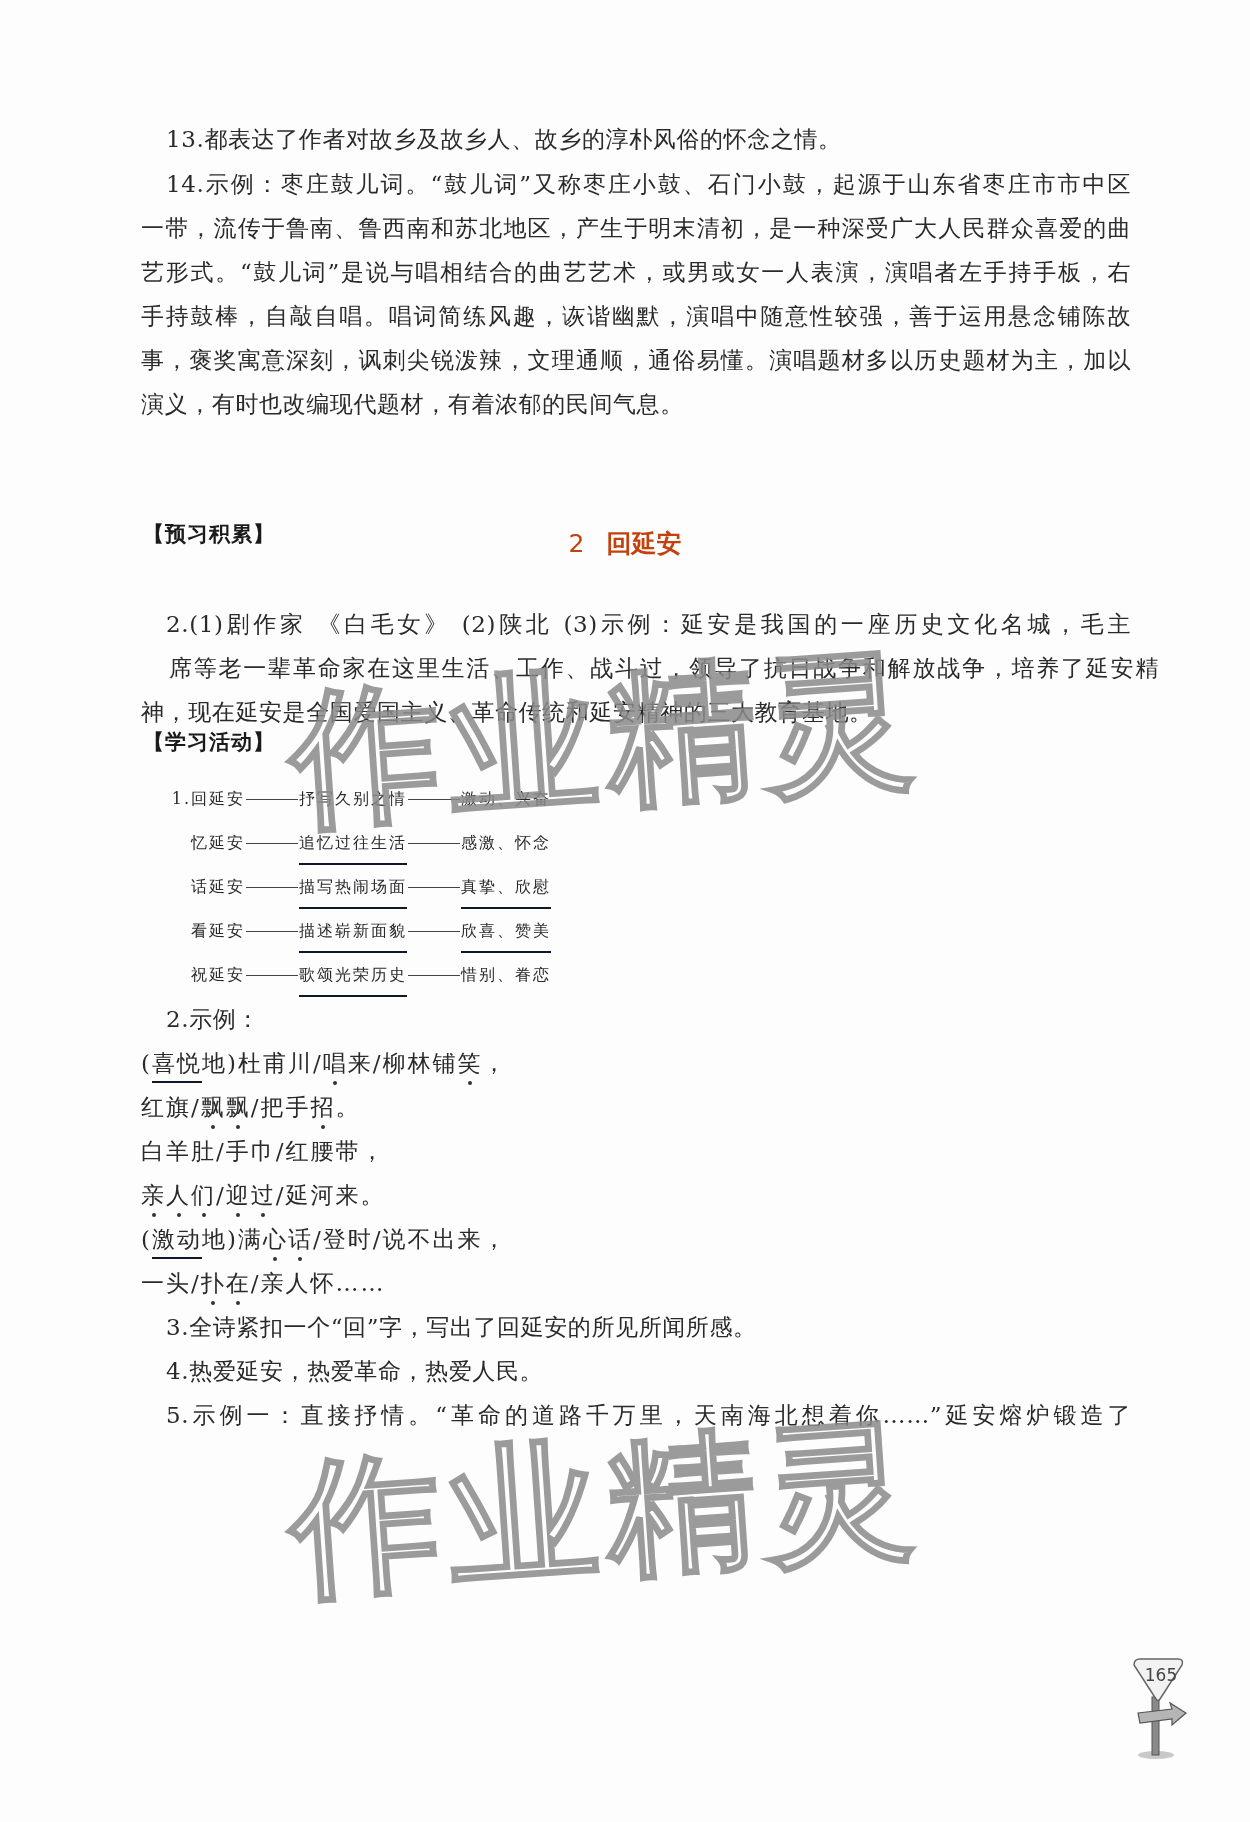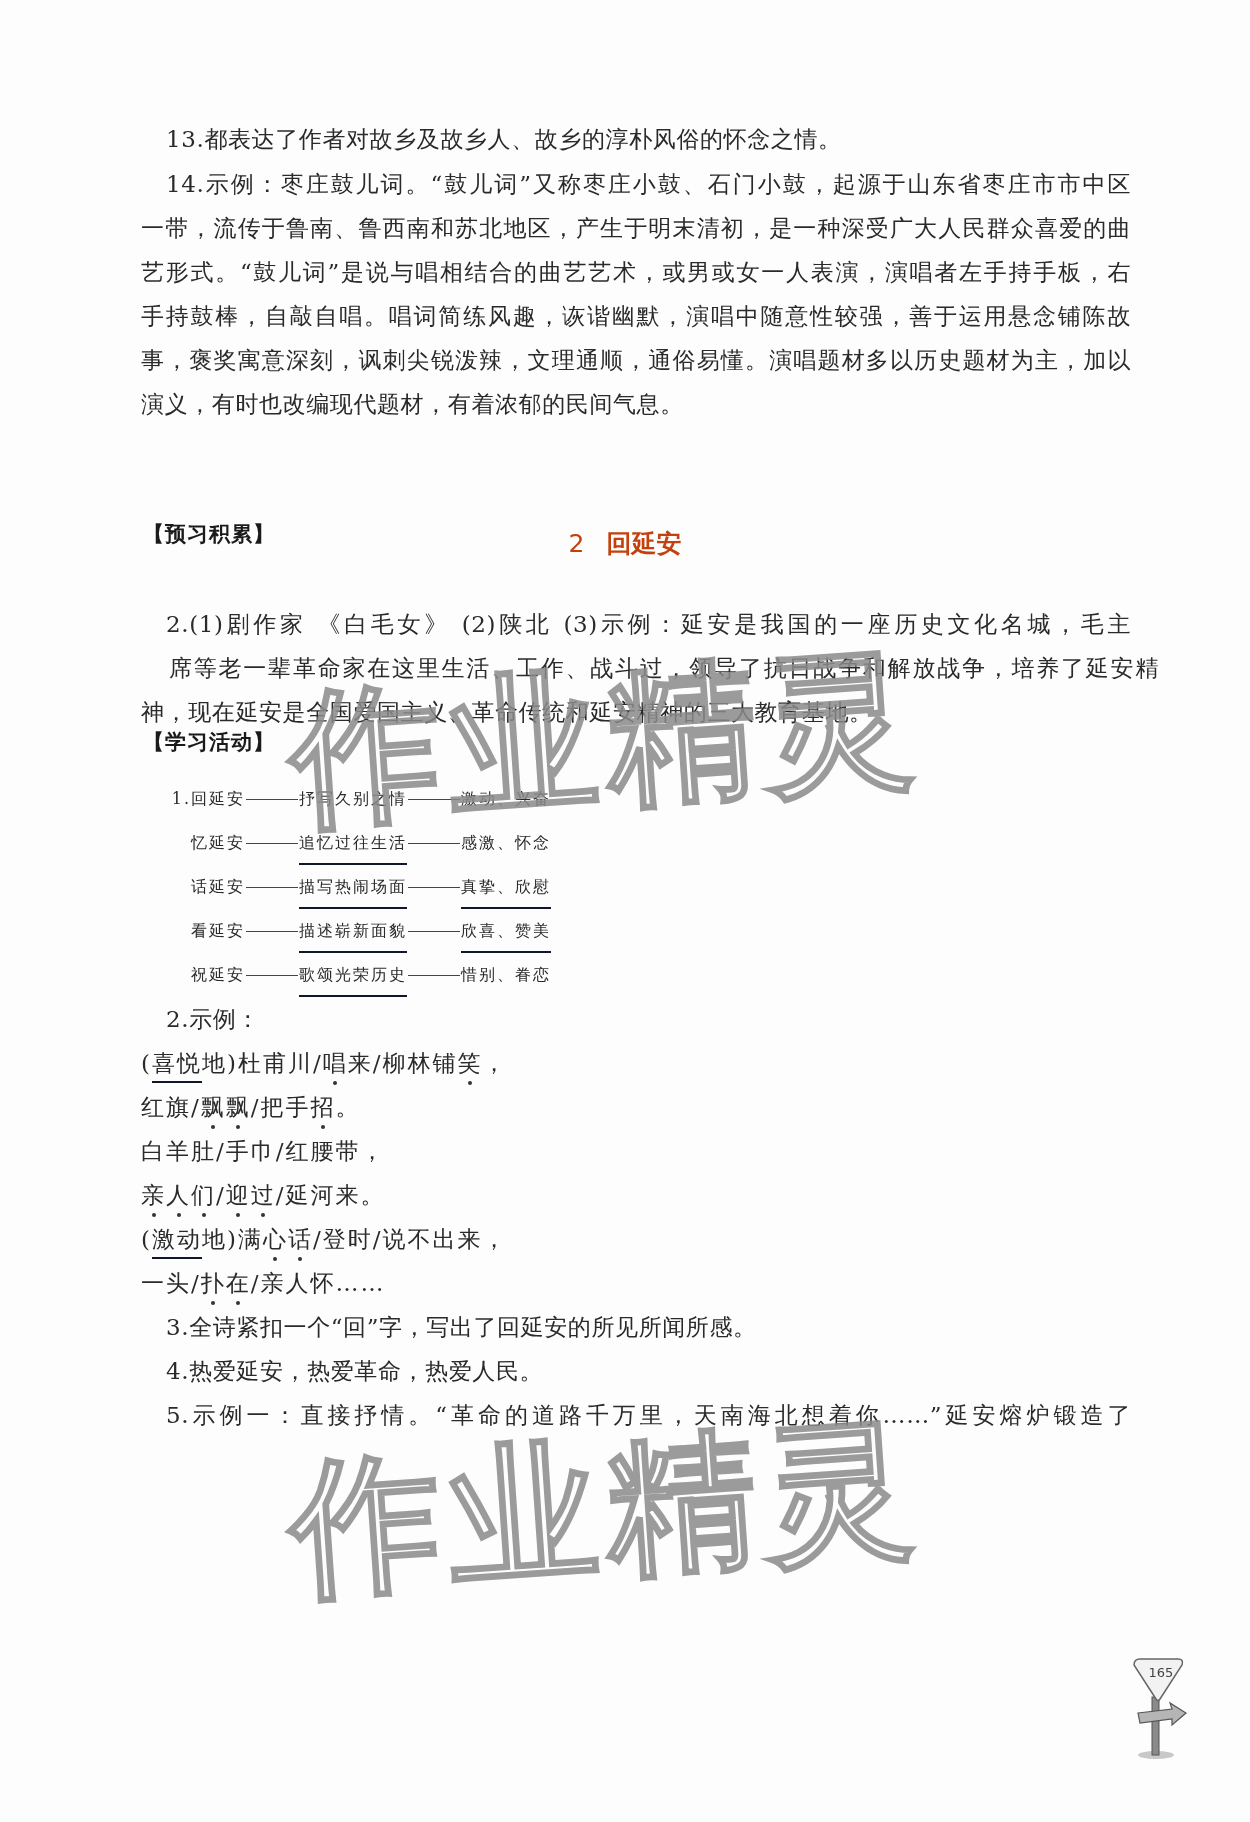--- a/index.html
+++ b/index.html
@@ -132,21 +132,21 @@
       width: 62px;
       height: 110px;
     }
     .page-badge .num {
       position: absolute;
       left: 6px;
       top: 10px;
       width: 50px;
       text-align: center;
       font-family: "DejaVu Sans", "Liberation Sans", sans-serif;
-      font-size: 13px;
+      font-size: 17px;
       color: #444;
     }
   </style>
 </head>
 <body>
 
 <div class="page">
 
   <div class="line" style="top:124px;">13.都表达了作者对故乡及故乡人、故乡的淳朴风俗的怀念之情。</div>
 

